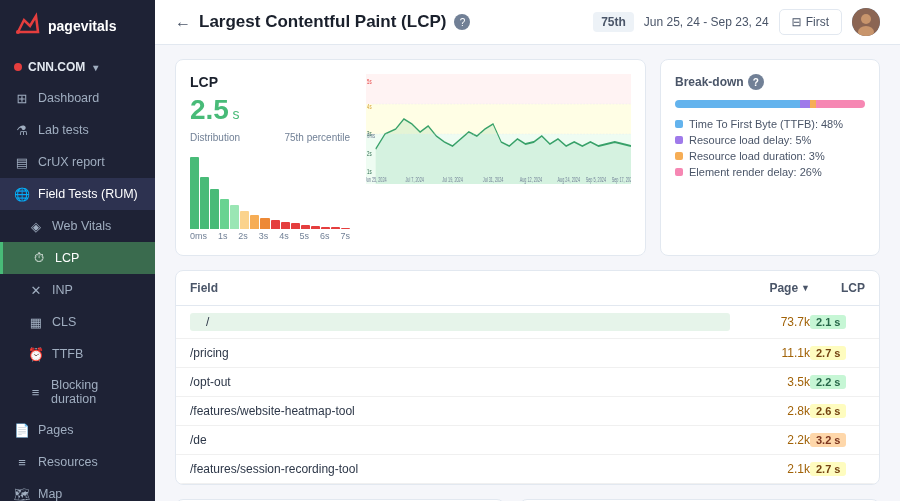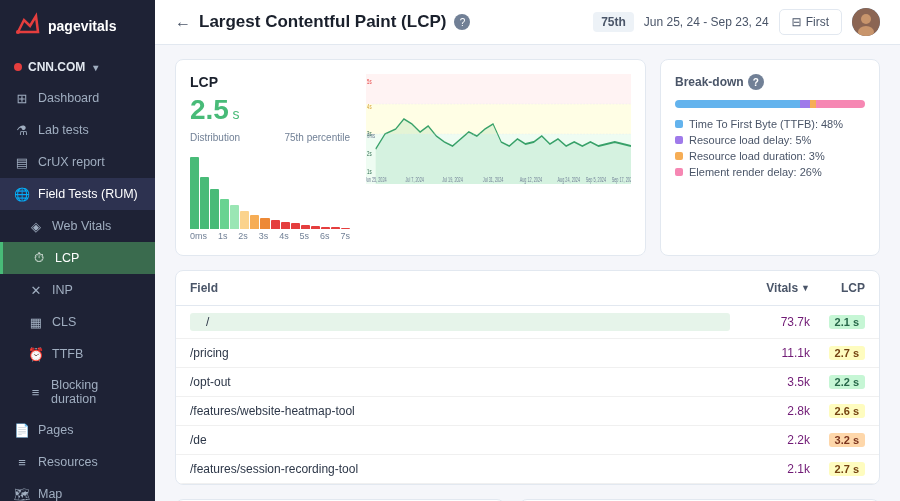--- a/index.html
+++ b/index.html
@@ -56,22 +56,22 @@
     
     .middle-section { display: flex; gap: 14px; }
     .table-card { background: #fff; border-radius: 8px; border: 1px solid #e2e8f0; flex: 1; overflow: hidden; }
     .table-header { display: flex; padding: 10px 14px; border-bottom: 1px solid #e2e8f0; font-size: 12px; font-weight: 600; color: #4a5568; }
     .col-page { flex: 1; }
     .col-count { width: 80px; text-align: right; display: flex; align-items: center; justify-content: flex-end; gap: 3px; }
     .col-lcp { width: 55px; text-align: right; }
     .table-row { display: flex; align-items: center; padding: 7px 14px; border-bottom: 1px solid #f0f0f0; font-size: 12px; }
     .table-row:first-child .row-page { background: #e6f4ea; padding: 2px 8px; border-radius: 3px; }
     .row-page { color: #2d3748; flex: 1; }
-    .row-count { width: 80px; text-align: right; color: #701a75; }
-    .row-lcp { width: 55px; text-align: right; text-decoration: underline; }
+    .row-count { width: 80px; text-align: right; color: #a16207; }
+    .row-lcp { width: 55px; text-align: left; text-decoration: underline; }
     .lcp-badge { display: inline-block; padding: 1px 6px; border-radius: 3px; font-size: 11px; font-weight: 600; }
     .lcp-green { background: #c6f6d5; color: #276749; }
     .lcp-yellow { background: #fefcbf; color: #744210; }
     .lcp-orange { background: #fed7aa; color: #7b341e; }
 
     
     .bottom-section { display: flex; gap: 14px; }
     .world-card { background: #fff; border-radius: 8px; border: 1px solid #e2e8f0; flex: 1; padding: 14px; min-height: 120px; }
     .element-card { background: #fff; border-radius: 8px; border: 1px solid #e2e8f0; flex: 1.2; overflow: hidden; }
 
@@ -293,21 +293,21 @@
             </div>
           </div>
       </div>
     </div>
 
     <div class="middle-section">
       <div class="table-card">
         <div class="table-header">
           <span class="col-page">Field</span>
           <span class="col-count">
-            <span>Vitals</span>
+            <span>Page</span>
             <span class="sort-icon">▼</span>
           </span>
           <span class="col-lcp">LCP</span>
         </div>
         <div id="table-body">
             <div class="table-row">
               <span class="row-page"><span style="background:#e6f4ea;padding:2px 8px;border-radius:3px;">/</span></span>
               <span class="row-count">73.7k</span>
               <span class="row-lcp"><span class="lcp-badge lcp-green">2.1 s</span></span>
             </div>

